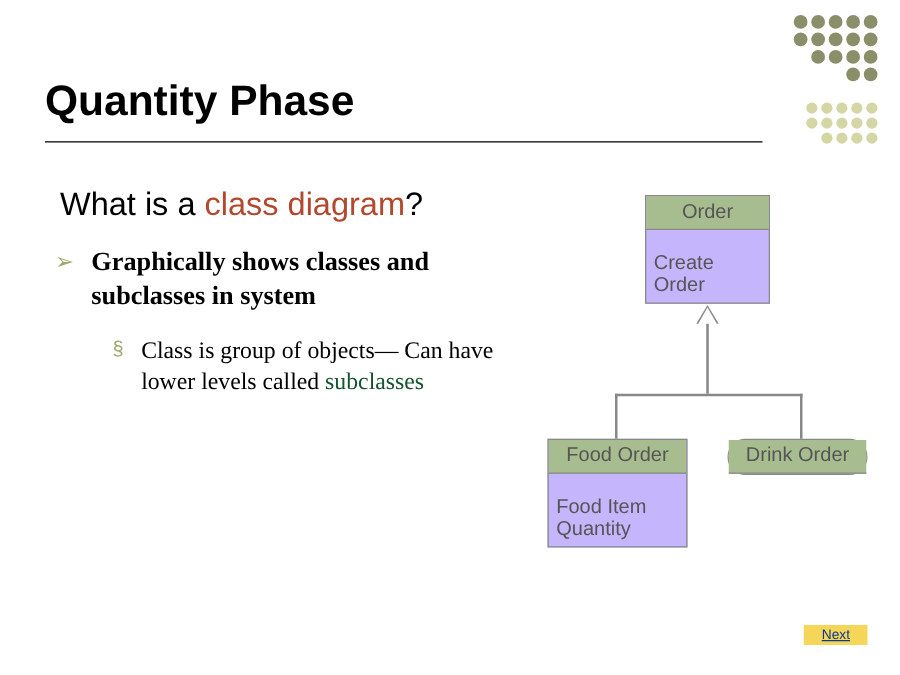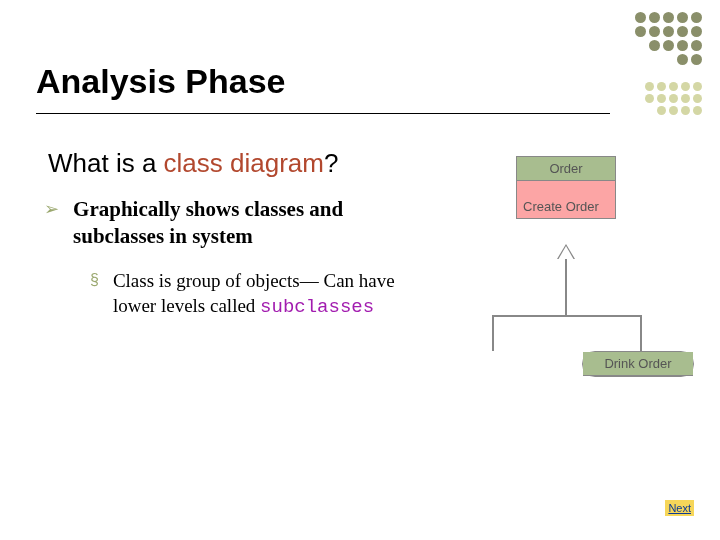--- a/index.html
+++ b/index.html
@@ -53,35 +53,35 @@
   top: 196px;
   left: 44px;
   width: 360px;
 }
 .b1 { display: flex; gap: 14px; }
 .b1 .mark { color: #9ba86f; font-size: 18px; line-height: 26px; }
 .b1 .txt { font-size: 21px; font-weight: bold; line-height: 27px; }
 .b2 { display: flex; gap: 14px; margin-top: 18px; margin-left: 46px; }
 .b2 .mark { color: #9ba86f; font-size: 16px; line-height: 24px; font-family: Arial, sans-serif; }
 .b2 .txt { font-size: 19px; line-height: 25px; }
-.b2 .txt .hl { color: #a21caf; font-family: Liberation Mono, monospace; }
+.b2 .txt .hl { color: #14532d; }
 .diagram {
   position: absolute;
   top: 156px;
   left: 438px;
   width: 256px;
   height: 300px;
 }
 .cls {
   position: absolute;
   border: 1px solid #888;
   font-family: Arial, Helvetica, sans-serif;
-  font-size: 13px;
+  font-size: 16px;
   color: #555;
-  background: #fca5a5;
+  background: #c4b5fd;
 }
 .cls .hdr {
   background: #a8bd8f;
   text-align: center;
   padding: 4px 2px;
   border-bottom: 1px solid #888;
 }
 .cls .sec {
   padding: 4px 6px;
   border-bottom: 1px solid #888;
@@ -108,21 +108,21 @@
 }
 .next-btn {
   position: absolute;
   bottom: 24px;
   right: 26px;
   font-family: Arial, Helvetica, sans-serif;
   font-size: 11px;
   color: #0b3a95;
   text-decoration: underline;
   background: #f6d659;
-  padding: 2px 3px;
+  padding: 2px 14px;
   cursor: pointer;
 }
 </style>
 </head>
 <body>
 
 <div class="dot-cluster" id="dots-top">
     <div class="row">
       <div class="dot" style="background: rgb(138, 143, 106);"></div>
       <div class="dot" style="background: rgb(138, 143, 106);"></div>
@@ -165,21 +165,21 @@
     </div>
     <div class="row">
       <div class="dot2" style="background: rgb(212, 215, 165);"></div>
       <div class="dot2" style="background: rgb(212, 215, 165);"></div>
       <div class="dot2" style="background: rgb(212, 215, 165);"></div>
       <div class="dot2" style="background: rgb(212, 215, 165);"></div>
     </div>
   </div>
 
 <div class="title-wrap">
-  <div class="title">Analysis Phase</div>
+  <div class="title">Quantity Phase</div>
 </div>
 
 <div class="subtitle">
   <span>What is a </span><span class="hl">class diagram</span><span>?</span>
 </div>
 
 <div class="bullets">
   <div class="b1">
     <div class="mark">➢</div>
     <div class="txt">Graphically shows classes and subclasses in system</div>
@@ -205,19 +205,26 @@
   <div class="tri" style="left:120px; top:90px;"></div>
 
   <div class="line" style="left:127px; top:103px; width:2px; height:56px;"></div>
 
   <div class="line" style="left:54px; top:159px; width:150px; height:2px;"></div>
 
   <div class="line" style="left:54px; top:159px; width:2px; height:36px;"></div>
 
   <div class="line" style="left:202px; top:159px; width:2px; height:36px;"></div>
 
+  <div class="cls" style="left:0; top:195px; width:112px;">
+    <div class="hdr">Food Order</div>
+    <div class="sec" style="min-height:44px;">
+      <div>Food Item</div>
+      <div>Quantity</div>
+    </div>
+  </div>
 
   <div class="cls" style="left:144px; top:195px; width:112px;border-radius:28px;">
     <div class="hdr">Drink Order</div>
   </div>
 </div>
 
 <div class="next-btn">Next</div>
 
 </body></html>

